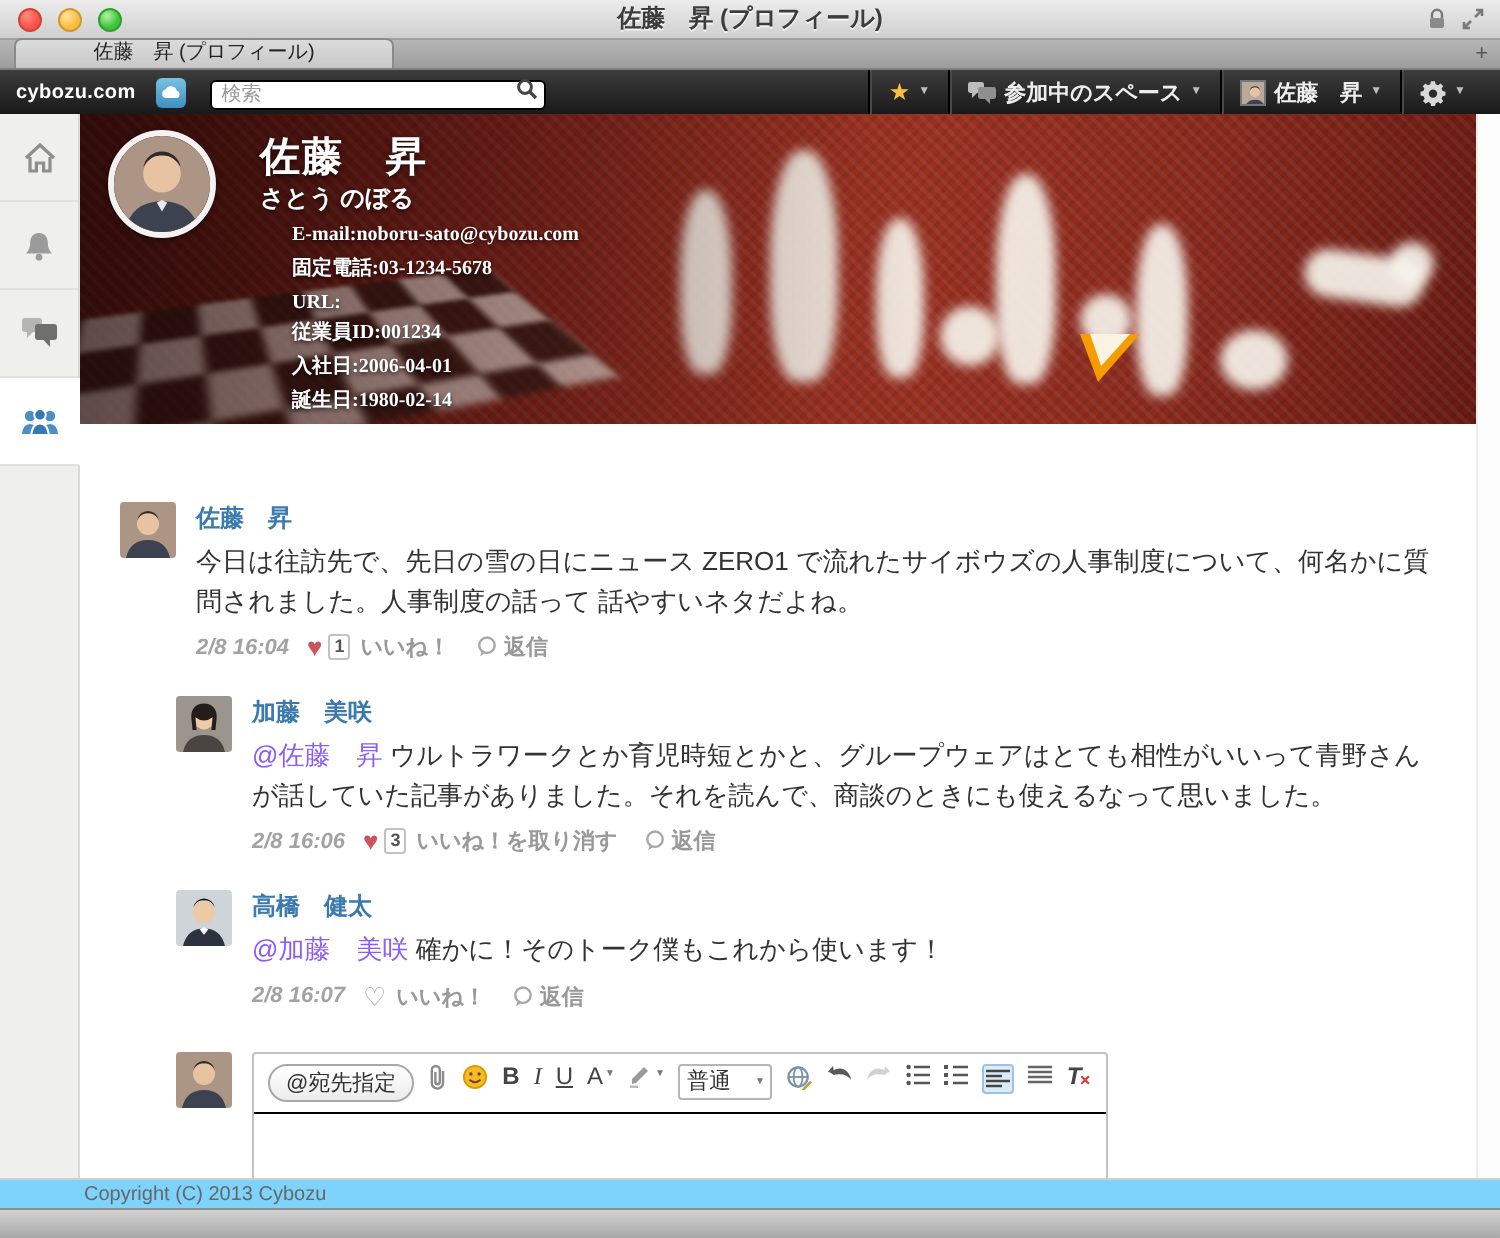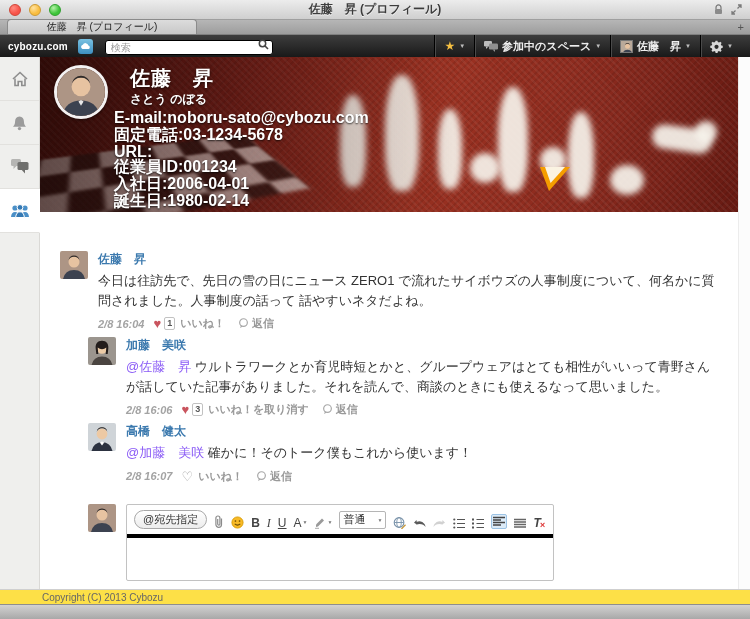--- a/index.html
+++ b/index.html
@@ -73,83 +73,83 @@
     border-radius:46% 46% 38% 38%;}
   .cp.head { border-radius:50%; }
   .cover-shade { position:absolute; inset:0;
     background:linear-gradient(90deg, rgba(30,8,6,.6), rgba(30,8,6,.25) 35%, rgba(30,8,6,0) 60%);}
   .pavatar { position:absolute; left:14px; top:8px; width:54px; height:54px; border-radius:50%;
     border:3px solid rgba(255,255,255,.95); overflow:hidden; box-shadow:0 1px 3px rgba(0,0,0,.5);}
   .pname { position:absolute; left:90px; top:8px; color:#fff; font-size:20px; font-weight:bold;
     text-shadow:0 1px 3px rgba(0,0,0,.7); letter-spacing:1px;}
   .pkana { position:absolute; left:90px; top:34px; color:#fff; font-size:12px; font-weight:bold;
     text-shadow:0 1px 2px rgba(0,0,0,.7);text-align:right;}
-  .pinfo { position:absolute; left:74px; color:#fff; font-size:16px; font-weight:bold;
-    text-shadow:0 1px 2px rgba(0,0,0,.75); line-height:17px;}
+  .pinfo { position:absolute; left:106px; color:#fff; font-size:10px; font-weight:bold;
+    text-shadow:0 1px 2px rgba(0,0,0,.75); line-height:17px;font-family:Liberation Serif, serif;}
   .pinfo.block1 { top:52px; } .pinfo.block2 { top:101px; }
 
   
   .callout { position:absolute; right:8px; top:112px; width:248px; z-index:20;}
   .callout-box { background:#fbf3e2; border:3px solid #f59d00; border-radius:4px;
     padding:9px 11px; font-size:13px; font-weight:bold; color:#222; line-height:1.55;
     box-shadow:0 1px 3px rgba(0,0,0,.25);}
   .tail { position:relative; left:46px; width:30px; height:24px; margin-top:-2px;}
   .tail .t-out { position:absolute; inset:0;
     clip-path:polygon(0 0, 100% 0, 30% 100%); background:#f59d00;}
   .tail .t-in { position:absolute; left:5px; right:5px; top:0; height:16px;
     clip-path:polygon(0 0, 100% 0, 28% 100%); background:#fbf3e2;}
 
   
   .feed { padding:13px 16px 0 20px; }
   .composer { width:100%; height:26px; border:1px solid #c9c9c9; border-radius:3px;
     font-size:12px; padding:0 8px; color:#333; outline:none; background:#fff;}
   .composer::placeholder { color:#999; }
 
   .post { display:flex; margin-top:26px; }
-  .post.reply { margin-left:28px; margin-top:6px; }
+  .post.reply { margin-left:28px; margin-top:17px; }
   .avatar28 { width:28px; height:28px; flex:0 0 auto; overflow:hidden; border-radius:2px;}
   .post-body { margin-left:10px; flex:1; min-width:0;}
   .author { color:#3b79ae; font-weight:bold; font-size:12px; cursor:pointer;}
   .post-text { font-size:13px; color:#333; line-height:1.5; margin-top:3px;}
   .mention { color:#8b5cf6; cursor:pointer;}
   .meta { margin-top:6px; display:flex; align-items:center; gap:5px; font-size:11px; color:#999;font-weight:bold;}
   .ptime { font-style:italic; color:#a3a3a3; margin-right:4px;}
   .heart { font-size:13px; color:#c9545e; line-height:1; cursor:pointer;}
   .heart.outline { color:#aaa; }
   .like-badge { font-size:9px; color:#555; border:1px solid #c2c2c2; background:#fff;
     border-radius:2px; padding:0 2px; line-height:11px; margin-left:-2px;}
   .meta-link { color:#999; cursor:pointer;}
   .reply-link { display:flex; align-items:center; gap:3px; margin-left:8px; color:#999; cursor:pointer;}
 
   
   .editor-row { display:flex; margin-left:28px; margin-top:20px;}
   .editor-col { margin-left:10px; }
   .editor-box { width:428px; border:1px solid #c2c2c2; border-radius:2px; background:#fff;}
-  .toolbar { display:flex; align-items:flex-end; gap:7px; padding:5px 7px;
-    border-bottom:4px solid #000000; flex-wrap:nowrap;}
+  .toolbar { display:flex; align-items:flex-start; gap:7px; padding:5px 7px;
+    border-bottom:1px solid #000000; flex-wrap:nowrap;}
   .mention-btn { border:1px solid #a8a8a8; border-radius:10px; padding:1px 8px;
     font-size:11px; color:#333; background:linear-gradient(#fff,#ececec); white-space:nowrap; cursor:pointer;}
   .tb { font-size:12px; color:#444; cursor:pointer; line-height:1; display:flex; align-items:center;}
   .tb.bold { font-weight:bold; }
   .tb.italic { font-style:italic; font-family:"Liberation Serif",serif;}
   .tb.underline { text-decoration:underline; }
   .tb-caret { font-size:5px; color:#777; margin-left:1px;}
   .fmt-select { display:flex; align-items:center; justify-content:space-between;
     width:56px; height:18px; border:1px solid #b5b5b5; border-radius:2px; background:#fff;
     font-size:11px; color:#333; padding:0 3px; cursor:pointer;}
   .tb.active-align { background:#dcebf8; border:1px solid #9cc3e5; border-radius:2px; padding:1px;}
   .tb.inactive { opacity:.45; }
   .clearfmt { position:relative; font-weight:bold; font-style:italic; color:#444; font-size:12px;}
   .clearfmt .x { color:#d33; font-size:9px; font-weight:bold; position:relative; top:3px; left:-1px;}
 
   .draft { padding:8px 8px 12px 8px; min-height:42px; font-size:13px; color:#333;
     position:relative; cursor:text; line-height:1.6;}
 
   
-  .page-footer { flex:0 0 auto; border-top:1px solid #cfcfcf; background:#fde047;
+  .page-footer { flex:0 0 auto; border-top:1px solid #cfcfcf; background:#7dd3fc;
     font-size:10px; color:#666; padding:2px 0 2px 42px; height:15px;}
   .bottombar { flex:0 0 auto; height:15px; background:linear-gradient(#d2d2d2,#a8a8a8);
     border-top:1px solid #8e8e8e;}
 
   svg { display:block; }
 </style>
 </head>
 <body>
 
 <div class="window">

